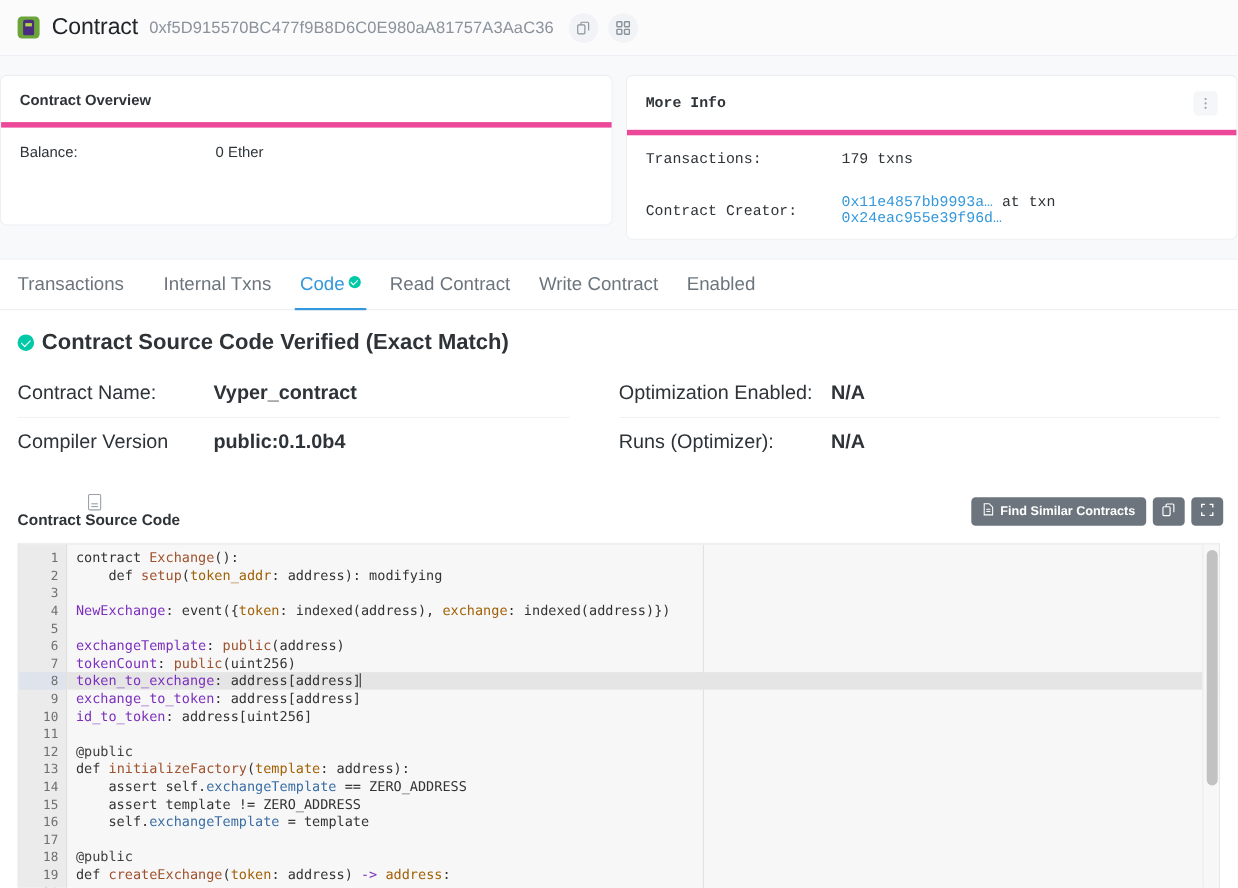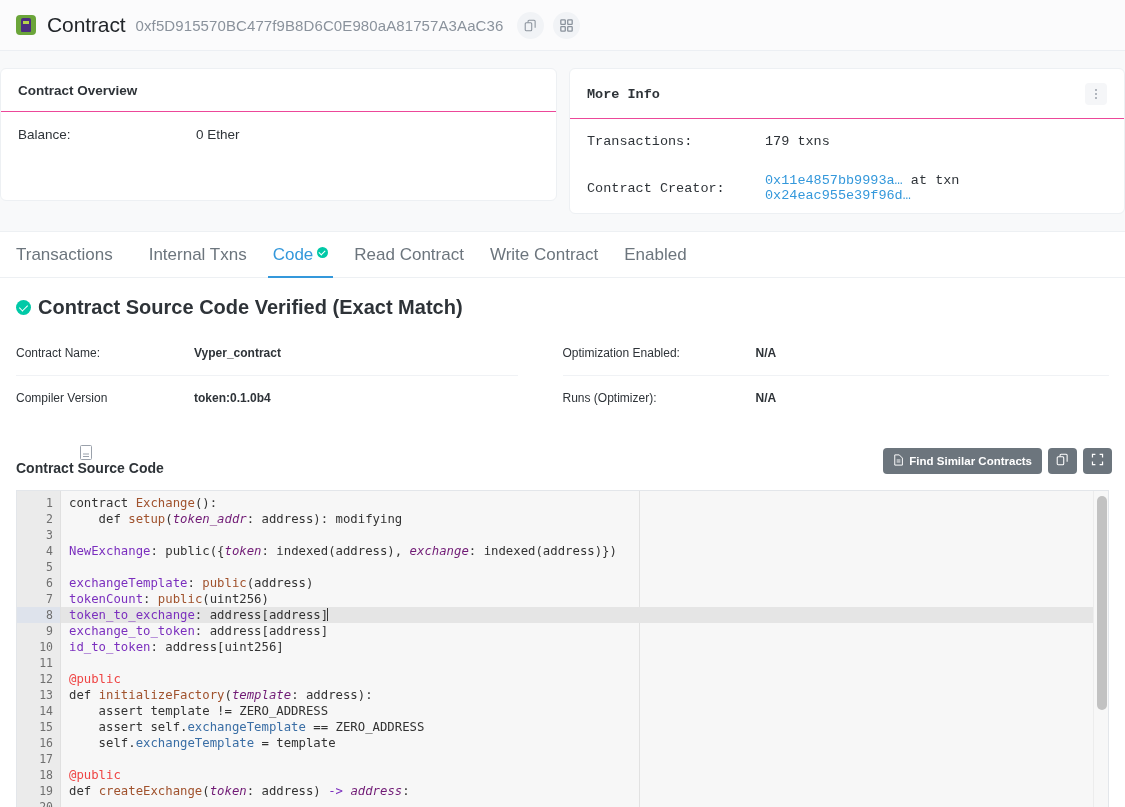--- a/index.html
+++ b/index.html
@@ -80,21 +80,21 @@
   .card {
     background: #ffffff;
     border: 1px solid #edf0f3;
     border-radius: 6px;
   }
   .card-overview { width: 557px; margin-left: 0; }
   .card-moreinfo { width: 556px; font-family: Liberation Mono, monospace; }
 
   .card-head {
     padding: 14px 17px 13px 17px;
-    border-bottom: 1px solid #ec4899;
+    border-bottom: 5px solid #ec4899;
     display: flex;
     align-items: center;
     justify-content: space-between;
   }
   .card-head-title {
     font-size: 13.5px;
     font-weight: bold;
     color: #2e3338;
   }
   .kebab-btn {
@@ -212,21 +212,21 @@
   .meta-grid {
     display: flex;
     padding: 0 16px;
   }
   .meta-col { width: 50%; }
   .meta-col.left { padding-right: 45px; }
   .meta-row {
     display: flex;
     align-items: center;
     height: 44px;
-    font-size: 12px;
+    font-size: 18px;
     color: #2e3338;
   }
   .meta-row + .meta-row { border-top: 1px solid #f0f2f5; }
   .meta-key { width: 178px; flex: none; }
   .meta-col.right .meta-key { width: 193px; }
   .meta-val { font-weight: bold; color: #2e3338; }
 
   
   .src-head {
     display: flex;
@@ -345,23 +345,23 @@
   .caret {
     display: inline-block;
     width: 0;
     border-left: 1px solid #333;
     height: 13px;
     vertical-align: -2px;
     margin-left: -1px;
   }
   .t-kw   { color: #7b2fbe; }
   .t-fn   { color: #a0522d; }
-  .t-arg  { color: #701a75; font-style: italic; }
+  .t-arg  { color: #a16207; }
   .t-self { color: #3a6ea5; }
-  .t-dec  { color: #ef4444; }
+  .t-dec  { color: #404040; }
 
   .scrollbar-track {
     position: absolute;
     right: 0; top: 0; bottom: 0;
     width: 15px;
     background: #f7f7f7;
     border-left: 1px solid #ececec;
     z-index: 5;
   }
   .scrollbar-thumb {
@@ -466,21 +466,21 @@
   </div>
 
   <div class="meta-grid">
     <div class="meta-col left">
       <div class="meta-row">
         <div class="meta-key">Contract Name:</div>
         <div class="meta-val">Vyper_contract</div>
       </div>
       <div class="meta-row">
         <div class="meta-key">Compiler Version</div>
-        <div class="meta-val">token:0.1.0b4</div>
+        <div class="meta-val">public:0.1.0b4</div>
       </div>
     </div>
     <div class="meta-col right">
       <div class="meta-row">
         <div class="meta-key">Optimization Enabled:</div>
         <div class="meta-val">N/A</div>
       </div>
       <div class="meta-row">
         <div class="meta-key">Runs (Optimizer):</div>
         <div class="meta-val">N/A</div>
@@ -543,32 +543,32 @@
         <div class="ln">18</div>
         <div class="ln">19</div>
         <div class="ln">20</div>
       </div>
     <div class="code-area">
       <div class="ruler"></div>
       <div id="code-lines">
           <div class="code-line"><span>contract </span><span class="t-fn">Exchange</span><span>():</span></div>
           <div class="code-line"><span>    def </span><span class="t-fn">setup</span><span>(</span><span class="t-arg">token_addr</span><span>: address): modifying</span></div>
           <div class="code-line">&nbsp;</div>
-          <div class="code-line"><span class="t-kw">NewExchange</span><span>: public({</span><span class="t-arg">token</span><span>: indexed(address), </span><span class="t-arg">exchange</span><span>: indexed(address)})</span></div>
+          <div class="code-line"><span class="t-kw">NewExchange</span><span>: event({</span><span class="t-arg">token</span><span>: indexed(address), </span><span class="t-arg">exchange</span><span>: indexed(address)})</span></div>
           <div class="code-line">&nbsp;</div>
           <div class="code-line"><span class="t-kw">exchangeTemplate</span><span>: </span><span class="t-fn">public</span><span>(address)</span></div>
           <div class="code-line"><span class="t-kw">tokenCount</span><span>: </span><span class="t-fn">public</span><span>(uint256)</span></div>
           <div class="code-line active"><span class="t-kw">token_to_exchange</span><span>: address[address]</span><span class="caret"></span></div>
           <div class="code-line"><span class="t-kw">exchange_to_token</span><span>: address[address]</span></div>
           <div class="code-line"><span class="t-kw">id_to_token</span><span>: address[uint256]</span></div>
           <div class="code-line">&nbsp;</div>
           <div class="code-line"><span class="t-dec">@public</span></div>
           <div class="code-line"><span>def </span><span class="t-fn">initializeFactory</span><span>(</span><span class="t-arg">template</span><span>: address):</span></div>
+          <div class="code-line"><span>    assert </span><span>self</span><span>.</span><span class="t-self">exchangeTemplate</span><span> == ZERO_ADDRESS</span></div>
           <div class="code-line"><span>    assert template </span><span>!=</span><span> ZERO_ADDRESS</span></div>
-          <div class="code-line"><span>    assert </span><span>self</span><span>.</span><span class="t-self">exchangeTemplate</span><span> == ZERO_ADDRESS</span></div>
           <div class="code-line"><span>    self.</span><span class="t-self">exchangeTemplate</span><span> = template</span></div>
           <div class="code-line">&nbsp;</div>
           <div class="code-line"><span class="t-dec">@public</span></div>
           <div class="code-line"><span>def </span><span class="t-fn">createExchange</span><span>(</span><span class="t-arg">token</span><span>: address) </span><span class="t-kw">-&gt;</span><span> </span><span class="t-arg">address</span><span>:</span></div>
         </div>
     </div>
     <div class="scrollbar-track">
       <div class="scrollbar-thumb"></div>
     </div>
   </div>

